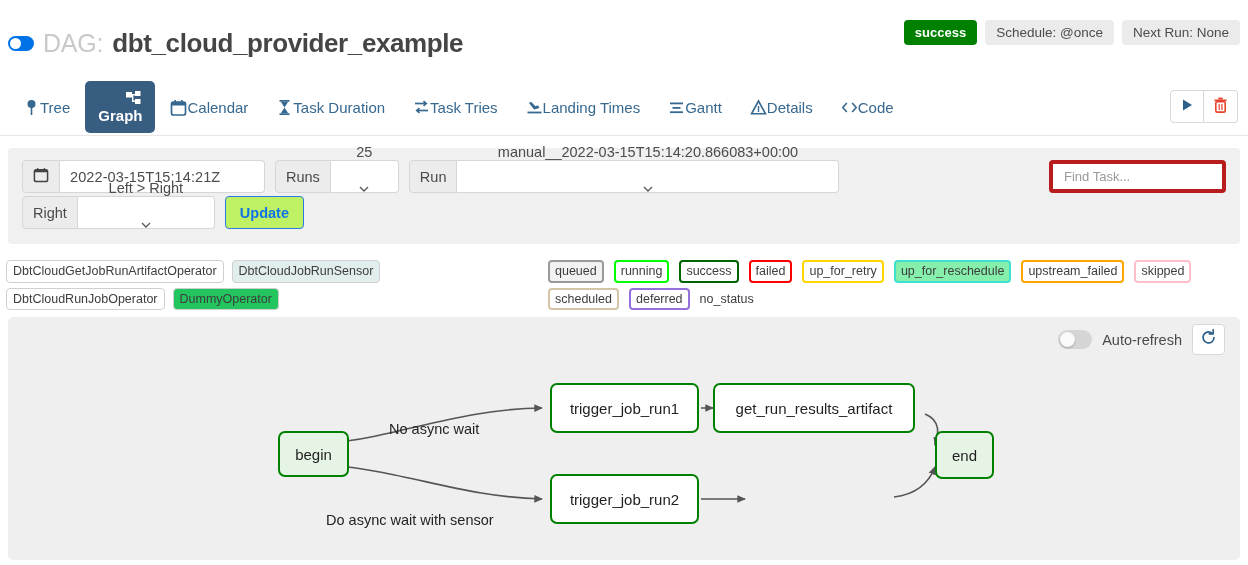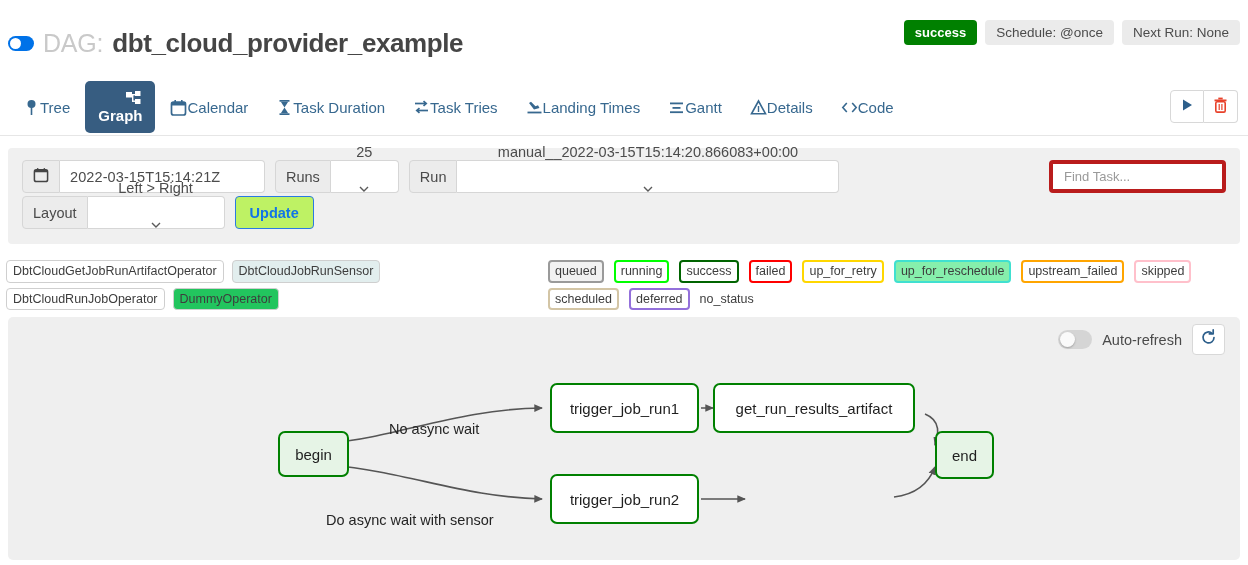--- a/index.html
+++ b/index.html
@@ -366,21 +366,21 @@
       <span>manual__2022-03-15T15:14:20.866083+00:00</span>
       <span class="caret">
         <svg width="10" height="6" viewBox="0 0 10 6">
             <path d="M1 1 L5 5 L9 1" stroke="#5a5a5a" stroke-width="1.4" fill="none"></path>
           </svg>
       </span>
     </div>
   </div>
 
   <div class="frow frow2">
-    <div class="ctl addon lft">Layout</div>
+    <div class="ctl addon lft">Right</div>
     <div class="ctl rgt sel layout-sel">
       <span>Left &gt; Right</span>
       <span class="caret">
         <svg width="10" height="6" viewBox="0 0 10 6">
             <path d="M1 1 L5 5 L9 1" stroke="#5a5a5a" stroke-width="1.4" fill="none"></path>
           </svg>
       </span>
     </div>
     <div class="update-btn">Update</div>
   </div>

